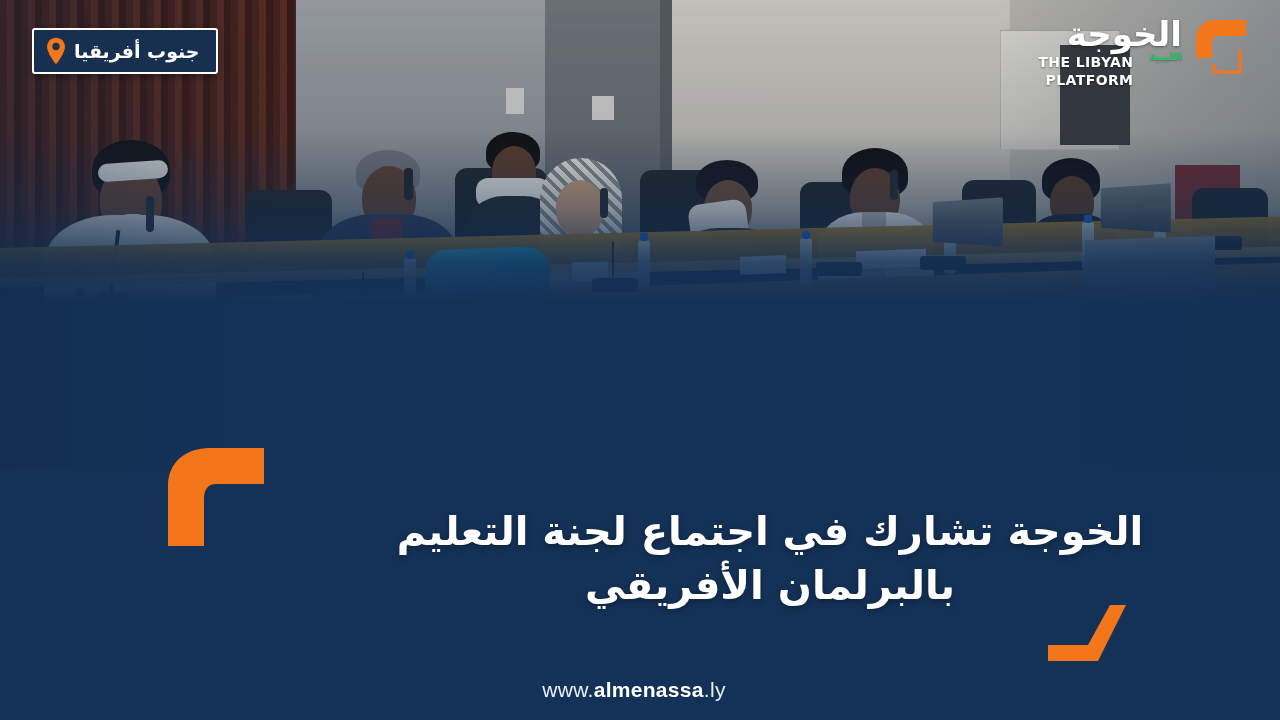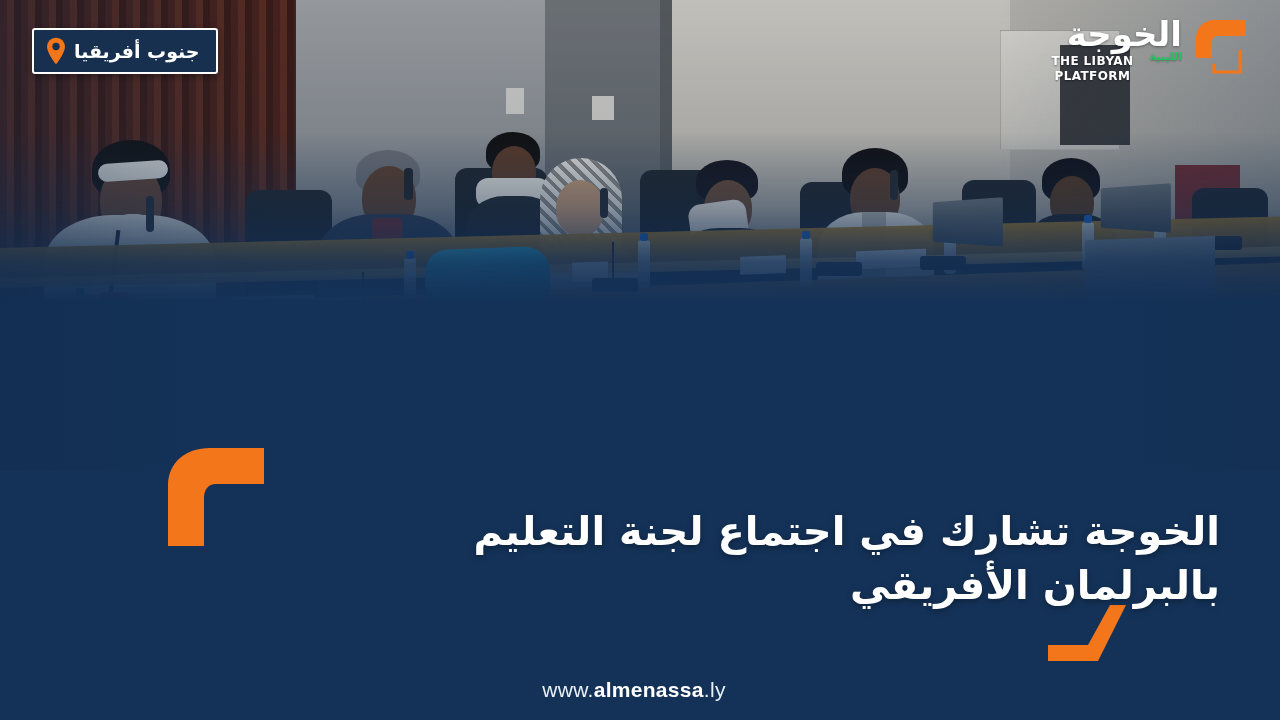--- a/index.html
+++ b/index.html
@@ -230,39 +230,39 @@
   }
   .logo-ar{
     color:#ffffff; font-size:34px; font-weight:700; line-height:.95;
     direction:rtl; letter-spacing:-1px;
     text-shadow:0 1px 3px rgba(0,0,0,.4);
   }
   .logo-sub-row{
     display:flex; align-items:flex-start; gap:8px; margin-top:1px;
   }
   .logo-en{
-    color:#ffffff; font-size:12px; font-weight:700; line-height:1.25;
-    letter-spacing:.4px; text-align:center; padding-top:3px;
+    color:#ffffff; font-size:14px; font-weight:700; line-height:1.25;
+    letter-spacing:.4px; text-align:right; padding-top:3px;
     text-shadow:0 1px 2px rgba(0,0,0,.45);
   }
   .logo-ar2{
     color:#22c55e; font-size:11px; font-weight:700; line-height:1;
     direction:rtl; text-shadow:0 1px 2px rgba(0,0,0,.35);margin-left:8px;
   }
   .logo-mark{ width:66px; height:70px; display:block; flex:0 0 auto; }
 
   
   .bracket-tl{ position:absolute; left:168px; top:446px; width:96px; height:100px; }
   .bracket-br{ position:absolute; left:1048px; top:605px; width:78px; height:56px; }
 
   
   .headline{
     position:absolute; right:60px; top:505px; width:900px;
     color:#ffffff;
-    direction:rtl; text-align:right;
+    direction:rtl; text-align:center;
     font-size:40px; font-weight:700; line-height:1.34;
     font-family:"DejaVu Sans",sans-serif;
     text-shadow:0 2px 6px rgba(0,0,0,.35);
   }
 
   
   .footer-url{
     position:absolute; left:0; right:12px; bottom:18px;
     text-align:center;
     color:#eaf0f7; font-size:21px; letter-spacing:.3px;

